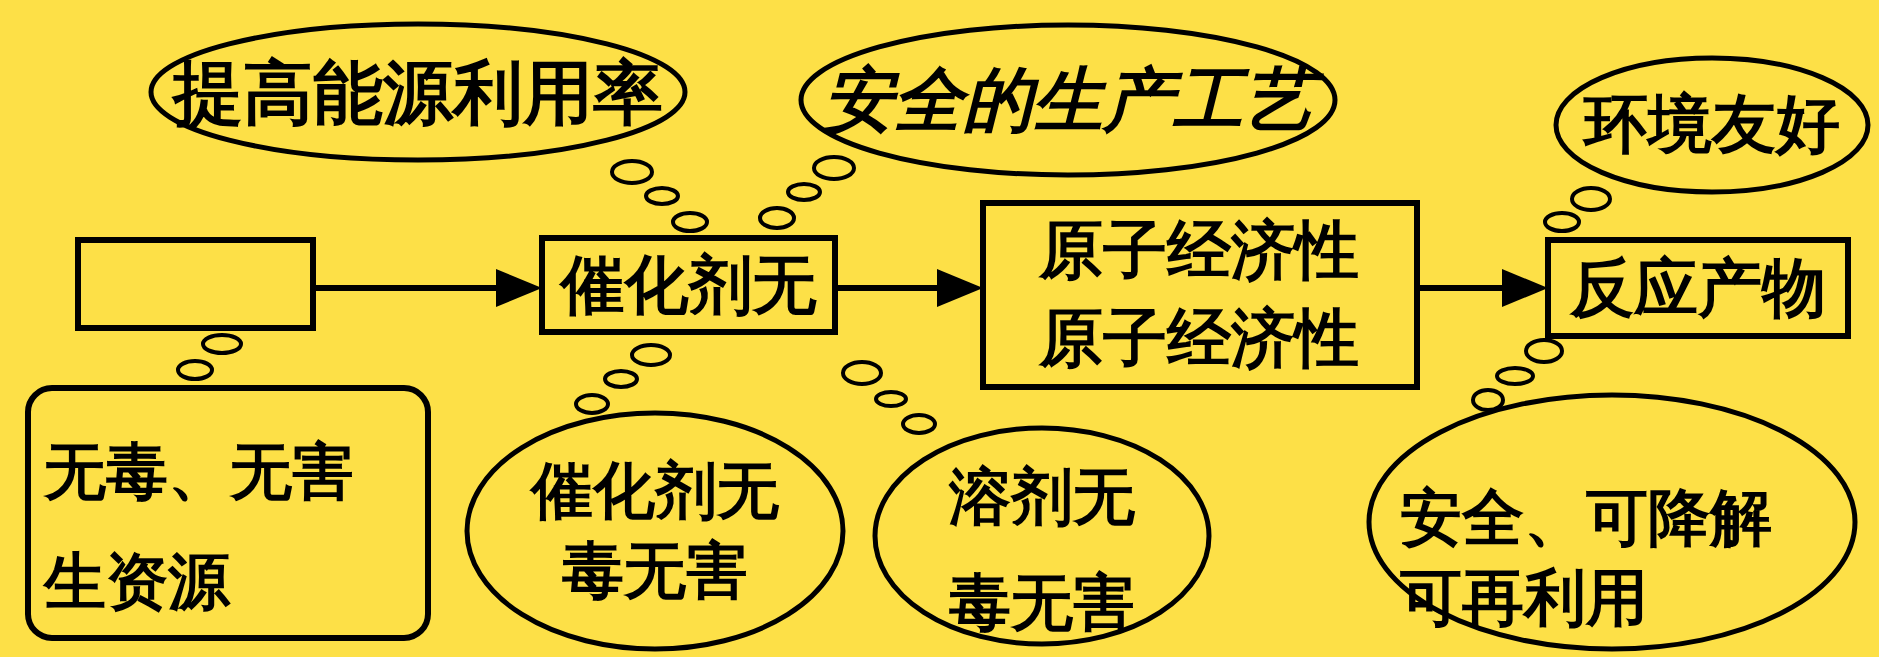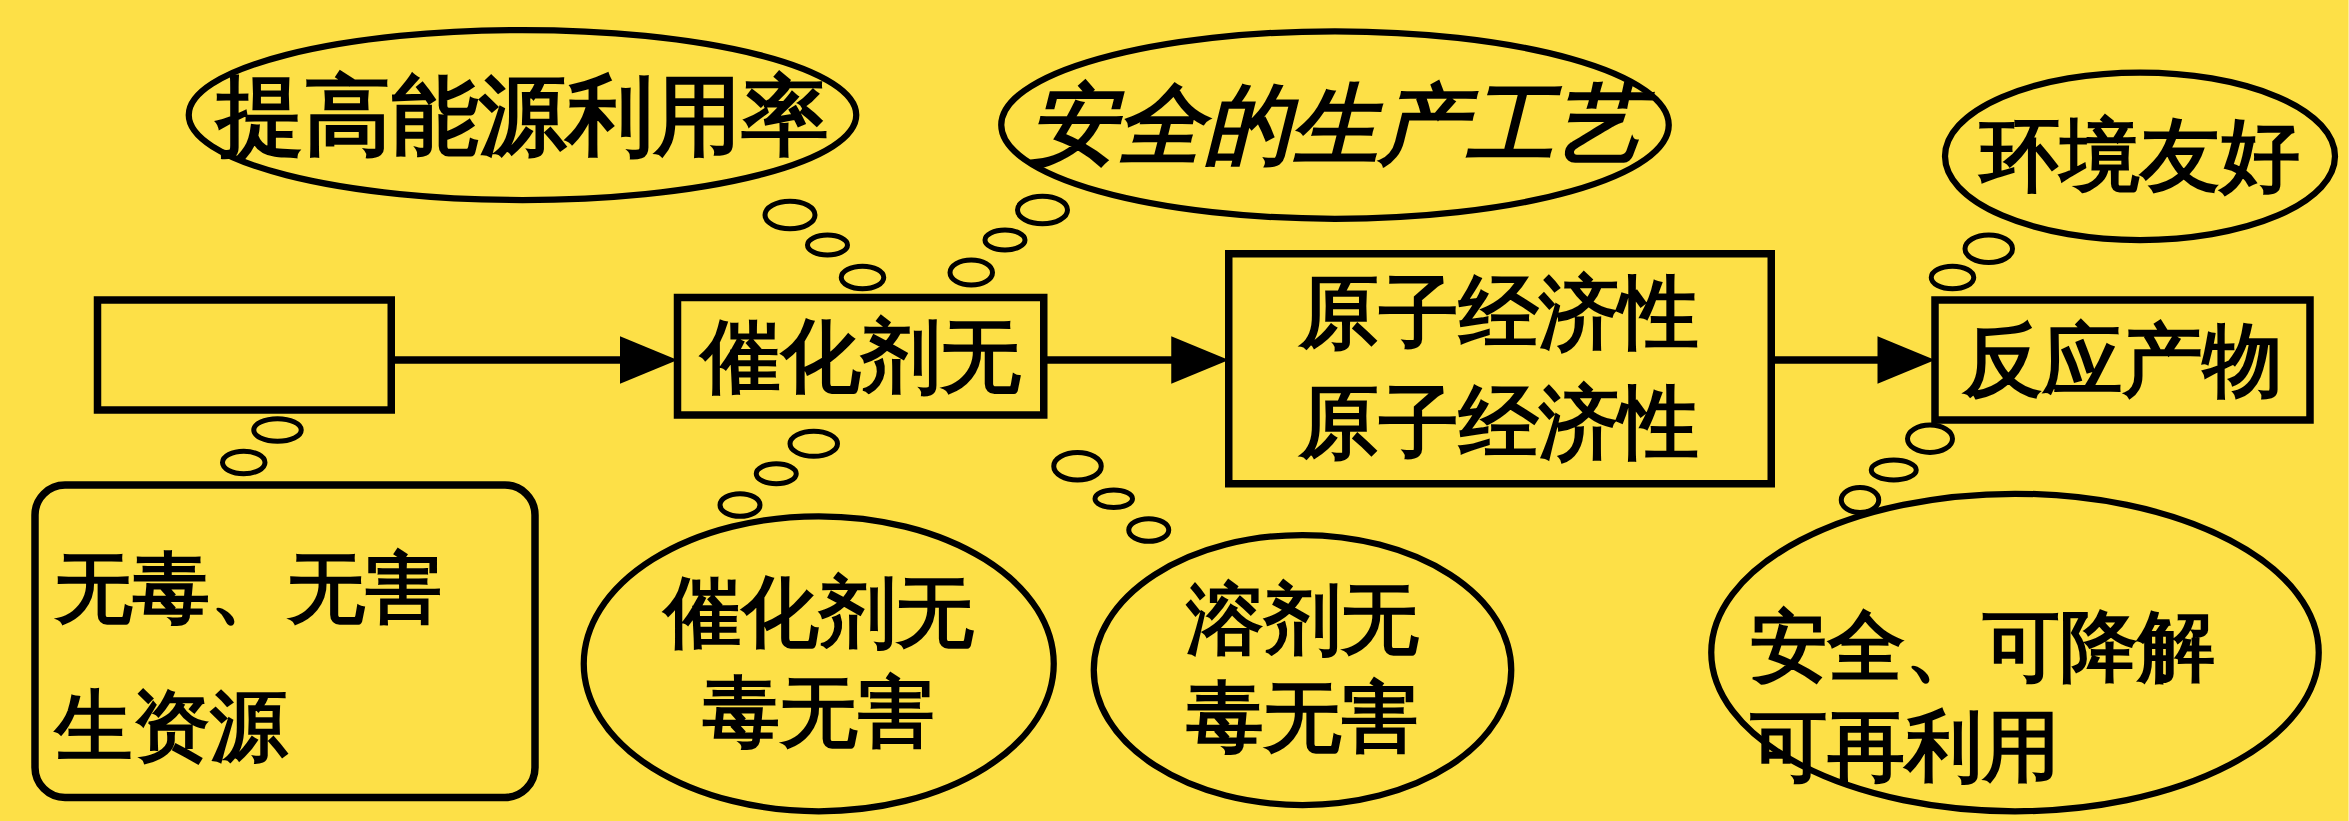--- a/index.html
+++ b/index.html
@@ -24,21 +24,21 @@
   }
   .t.col{flex-direction:column;}
   .t.left{justify-content:flex-start;text-align:left;align-items:flex-start;flex-direction:column;}
   .f70{font-size:70px;}
   .f68{font-size:64px;}
   .f64{font-size:64px;}
   .f62{font-size:62px;}
   .lh88 span{line-height:88px;display:block;}
   .lh82 span{line-height:82px;display:block;margin-top:28px;}
   .lh80 span{line-height:80px;display:block;}
-  .lh78 span{line-height:78px;display:block;}
+  .lh78 span{line-height:78px;display:block;margin-top:28px;}
 </style>
 </head>
 <body>
 
 <div id="canvas">
 
   <svg id="shapes" width="1879" height="657" viewBox="0 0 1879 657">
 
     <ellipse cx="418" cy="92" rx="267" ry="68" fill="none" stroke="#000" stroke-width="5"></ellipse>
     <ellipse cx="1068" cy="100" rx="267" ry="75" fill="none" stroke="#000" stroke-width="5"></ellipse>

